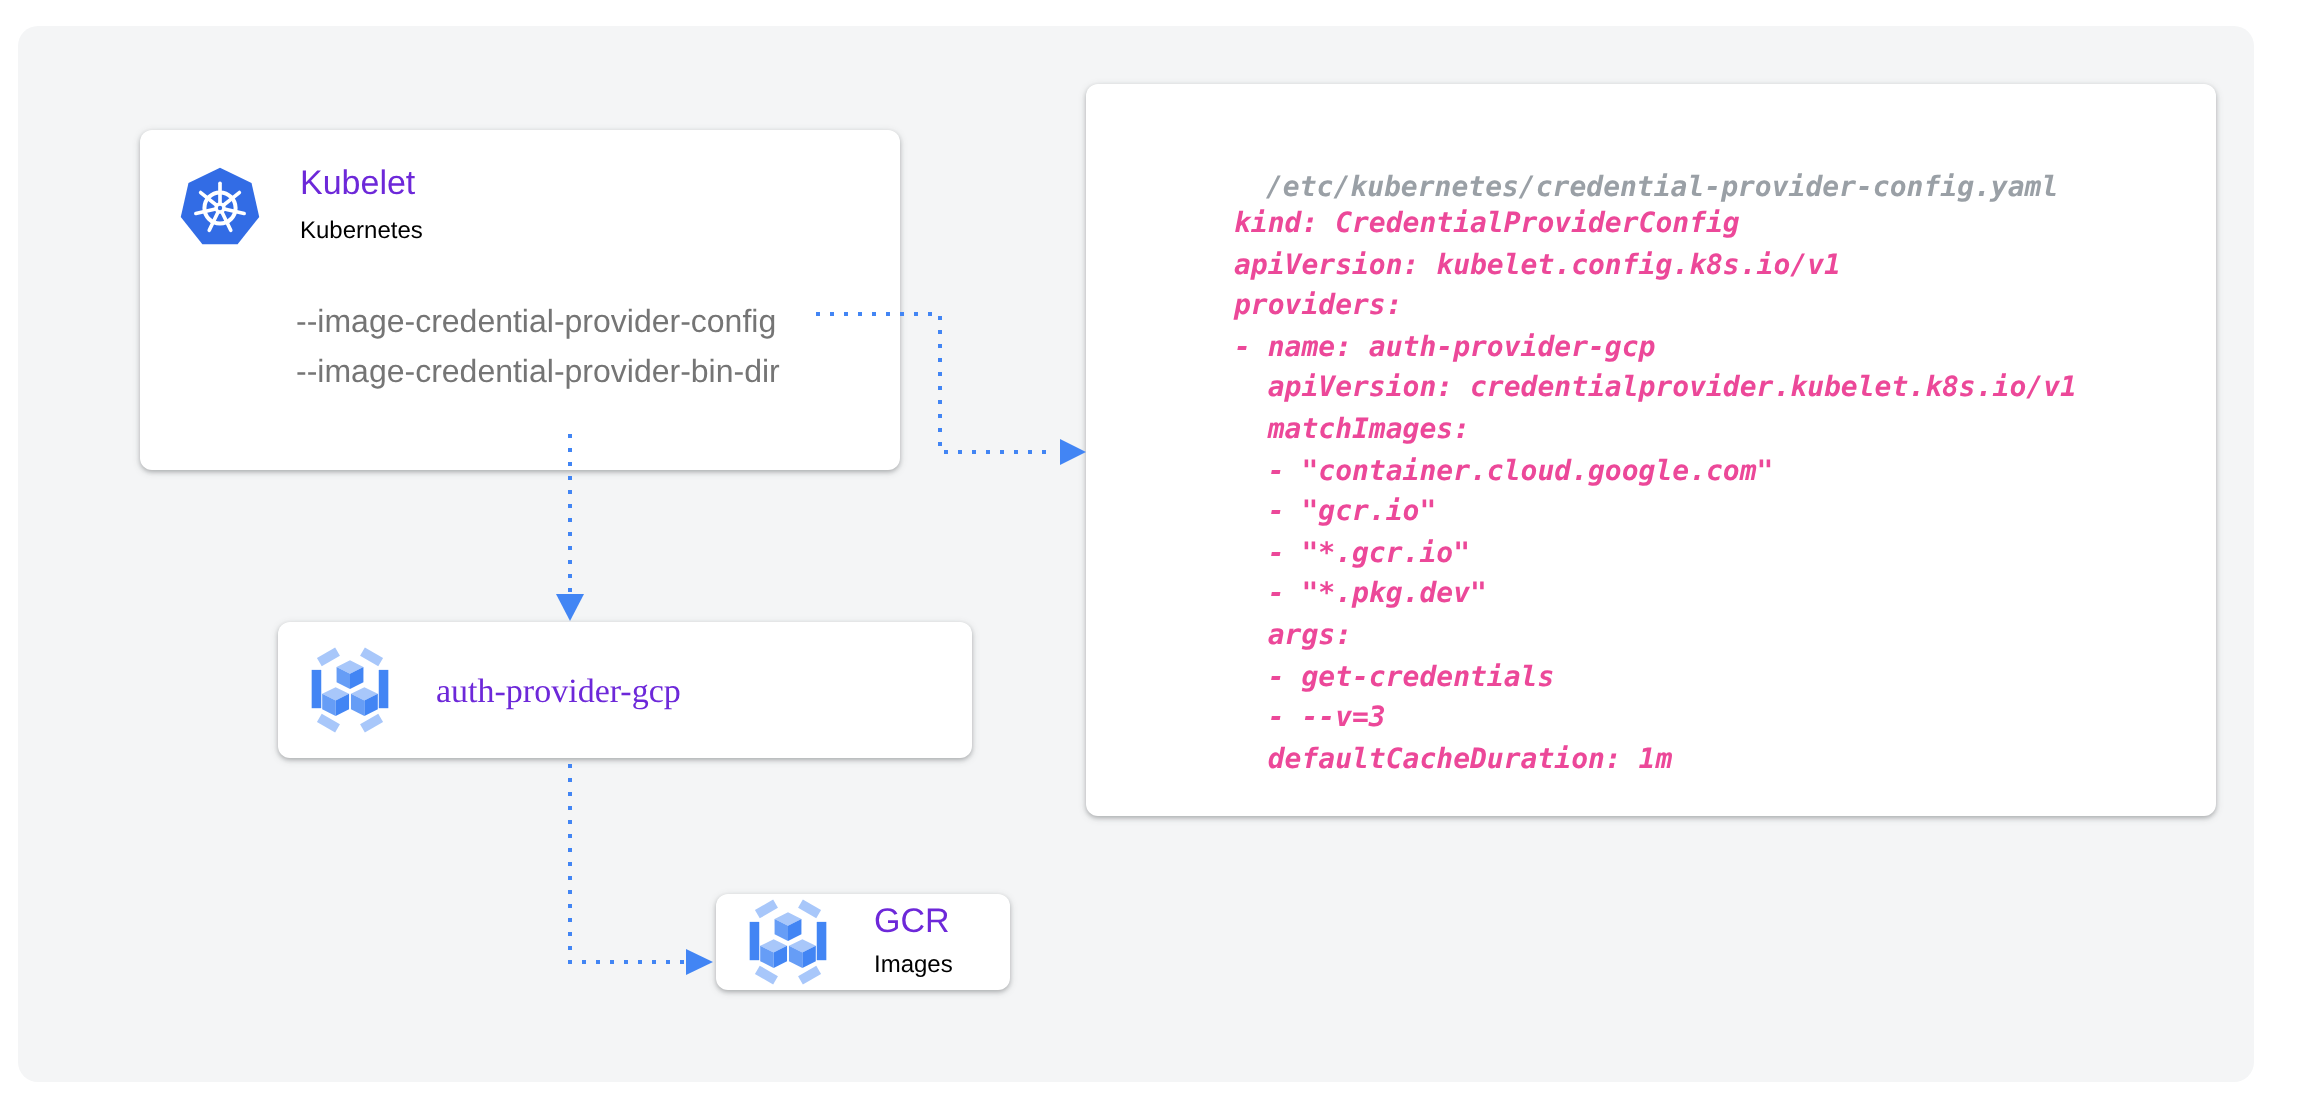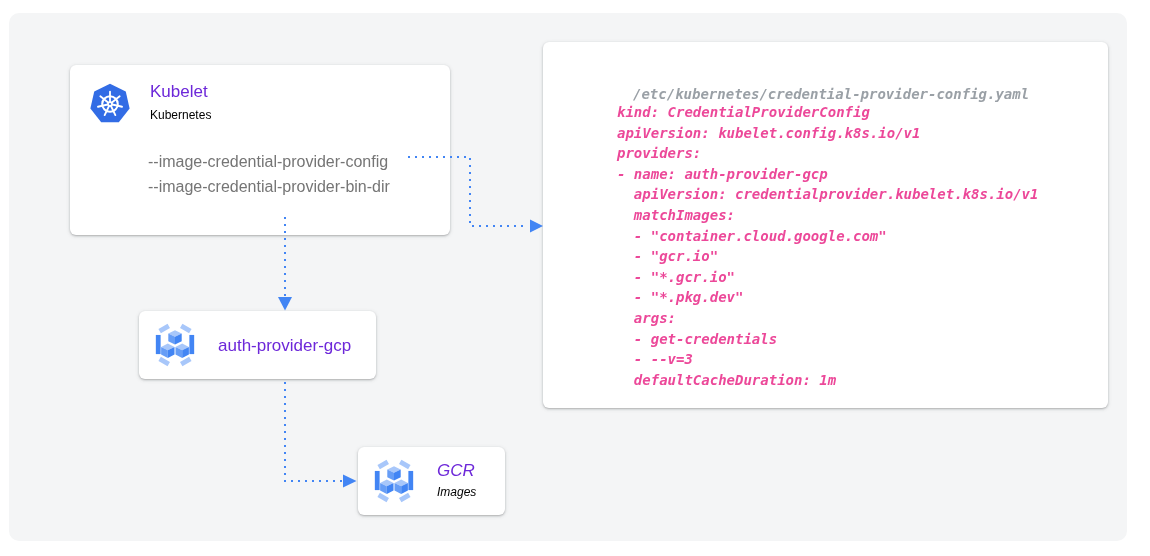--- a/index.html
+++ b/index.html
@@ -39,22 +39,22 @@
     color: #9aa0a6; white-space: pre; margin: 16px;
   }
   .yaml-code {
     position: absolute; left: 74px; top: 60px;
     font-family: "DejaVu Sans Mono", monospace;
     font-style: italic; font-weight: bold; font-size: 14px; line-height: 20.6px;
     color: #ec4899; white-space: pre; margin: 0;
   }
   
   .node-card { display: flex; align-items: center; box-sizing: border-box; padding-left: 13px; }
-  .auth-card { left: 139px; top: 311px; width: 237px; height: 68px; }
-  .gcr-card  { left: 358px; top: 447px; width: 147px; height: 68px; font-style: italic; }
+  .auth-card { left: 139px; top: 311px; width: 347px; height: 68px; font-family: Liberation Serif, serif; }
+  .gcr-card  { left: 358px; top: 447px; width: 147px; height: 48px; }
   .node-card .node-icon { width: 46px; height: 46px; flex: 0 0 auto; }
   .node-card .node-text { margin-left: 20px; }
   .node-card .card-title { line-height: 23px; }
   .node-card .card-subtitle { line-height: 21px; }
   
   .arrows { position: absolute; left: 0; top: 0; pointer-events: none; }
   .dotline { fill: none; stroke: var(--arrow-blue, #4285F4); stroke-width: 2; stroke-dasharray: 2 5; }
   .arrowhead { fill: var(--arrow-blue, #4285F4); }
 </style>
 </head>

